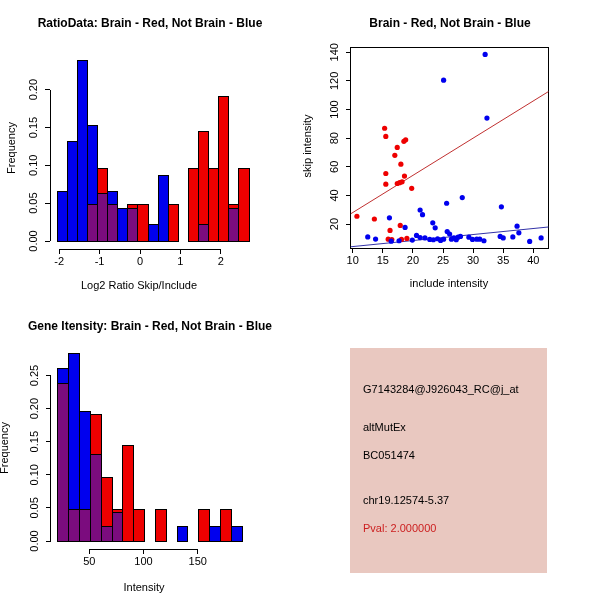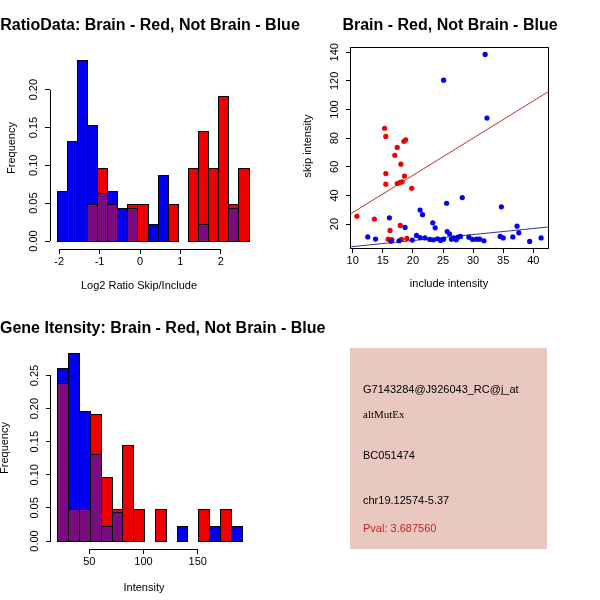--- a/index.html
+++ b/index.html
@@ -1,21 +1,21 @@
 <!DOCTYPE html>
 <html><head>
 <meta charset="utf-8">
 <style>
   html,body{margin:0;padding:0;background:#ffffff;}
   #canvas{position:relative;width:600px;height:600px;background:#ffffff;
           font-family:"Liberation Sans",sans-serif;overflow:hidden;}
   .chart-title{position:absolute;width:300px;text-align:center;font-weight:bold;
-               font-size:16px;color:#000;white-space:nowrap;}
+               font-size:12px;color:#000;white-space:nowrap;}
   .qsvg{position:absolute;width:300px;height:300px;}
-  #info-panel{position:absolute;left:350px;top:348px;width:197px;height:201px;}
+  #info-panel{position:absolute;left:350px;top:348px;width:197px;height:225px;}
   .info-line{position:absolute;left:13px;font-size:11px;white-space:nowrap;}
   svg text{font-family:"Liberation Sans",sans-serif;}
 </style>
 </head>
 <body>
 
 <div id="canvas">
 
   <div class="chart-title" style="left:0;top:16px;">RatioData: Brain - Red, Not Brain - Blue</div>
 
@@ -216,19 +216,19 @@
       <rect x="198.784" y="209.224" width="10.84" height="31.77600000000001" fill="#EE0000" stroke="#000" stroke-width="1" shape-rendering="crispEdges"></rect>
       <rect x="209.62400000000002" y="226.436" width="10.84" height="14.563999999999993" fill="#0000EE" stroke="#000" stroke-width="1" shape-rendering="crispEdges"></rect>
       <rect x="220.464" y="209.224" width="10.84" height="31.77600000000001" fill="#EE0000" stroke="#000" stroke-width="1" shape-rendering="crispEdges"></rect>
       <rect x="231.30400000000003" y="226.436" width="10.84" height="14.563999999999993" fill="#0000EE" stroke="#000" stroke-width="1" shape-rendering="crispEdges"></rect>
       <text x="144" y="291" font-size="11" text-anchor="middle" fill="#000">Intensity</text>
       <text x="8" y="148" font-size="11" text-anchor="middle" fill="#000" transform="rotate(-90 8 148)">Frequency</text>
     </svg>
 
   <div id="info-panel" style="background: rgb(233, 200, 192);">
     <div class="info-line" style="top: 35px; color: rgb(0, 0, 0);">G7143284@J926043_RC@j_at</div>
-    <div class="info-line" style="top: 60px; color: rgb(0, 0, 0); font-family: Liberation Serif, serif;">altMutEx</div>
+    <div class="info-line" style="top: 73px; color: rgb(0, 0, 0);">altMutEx</div>
     <div class="info-line" style="top: 101px; color: rgb(0, 0, 0);">BC051474</div>
     <div class="info-line" style="top: 146px; color: rgb(0, 0, 0);">chr19.12574-5.37</div>
-    <div class="info-line" style="top: 174px; color: rgb(204, 32, 32);">Pval: 3.687560</div>
+    <div class="info-line" style="top: 174px; color: rgb(204, 32, 32);">Pval: 2.000000</div>
   </div>
 
 </div>
 
 </body></html>

